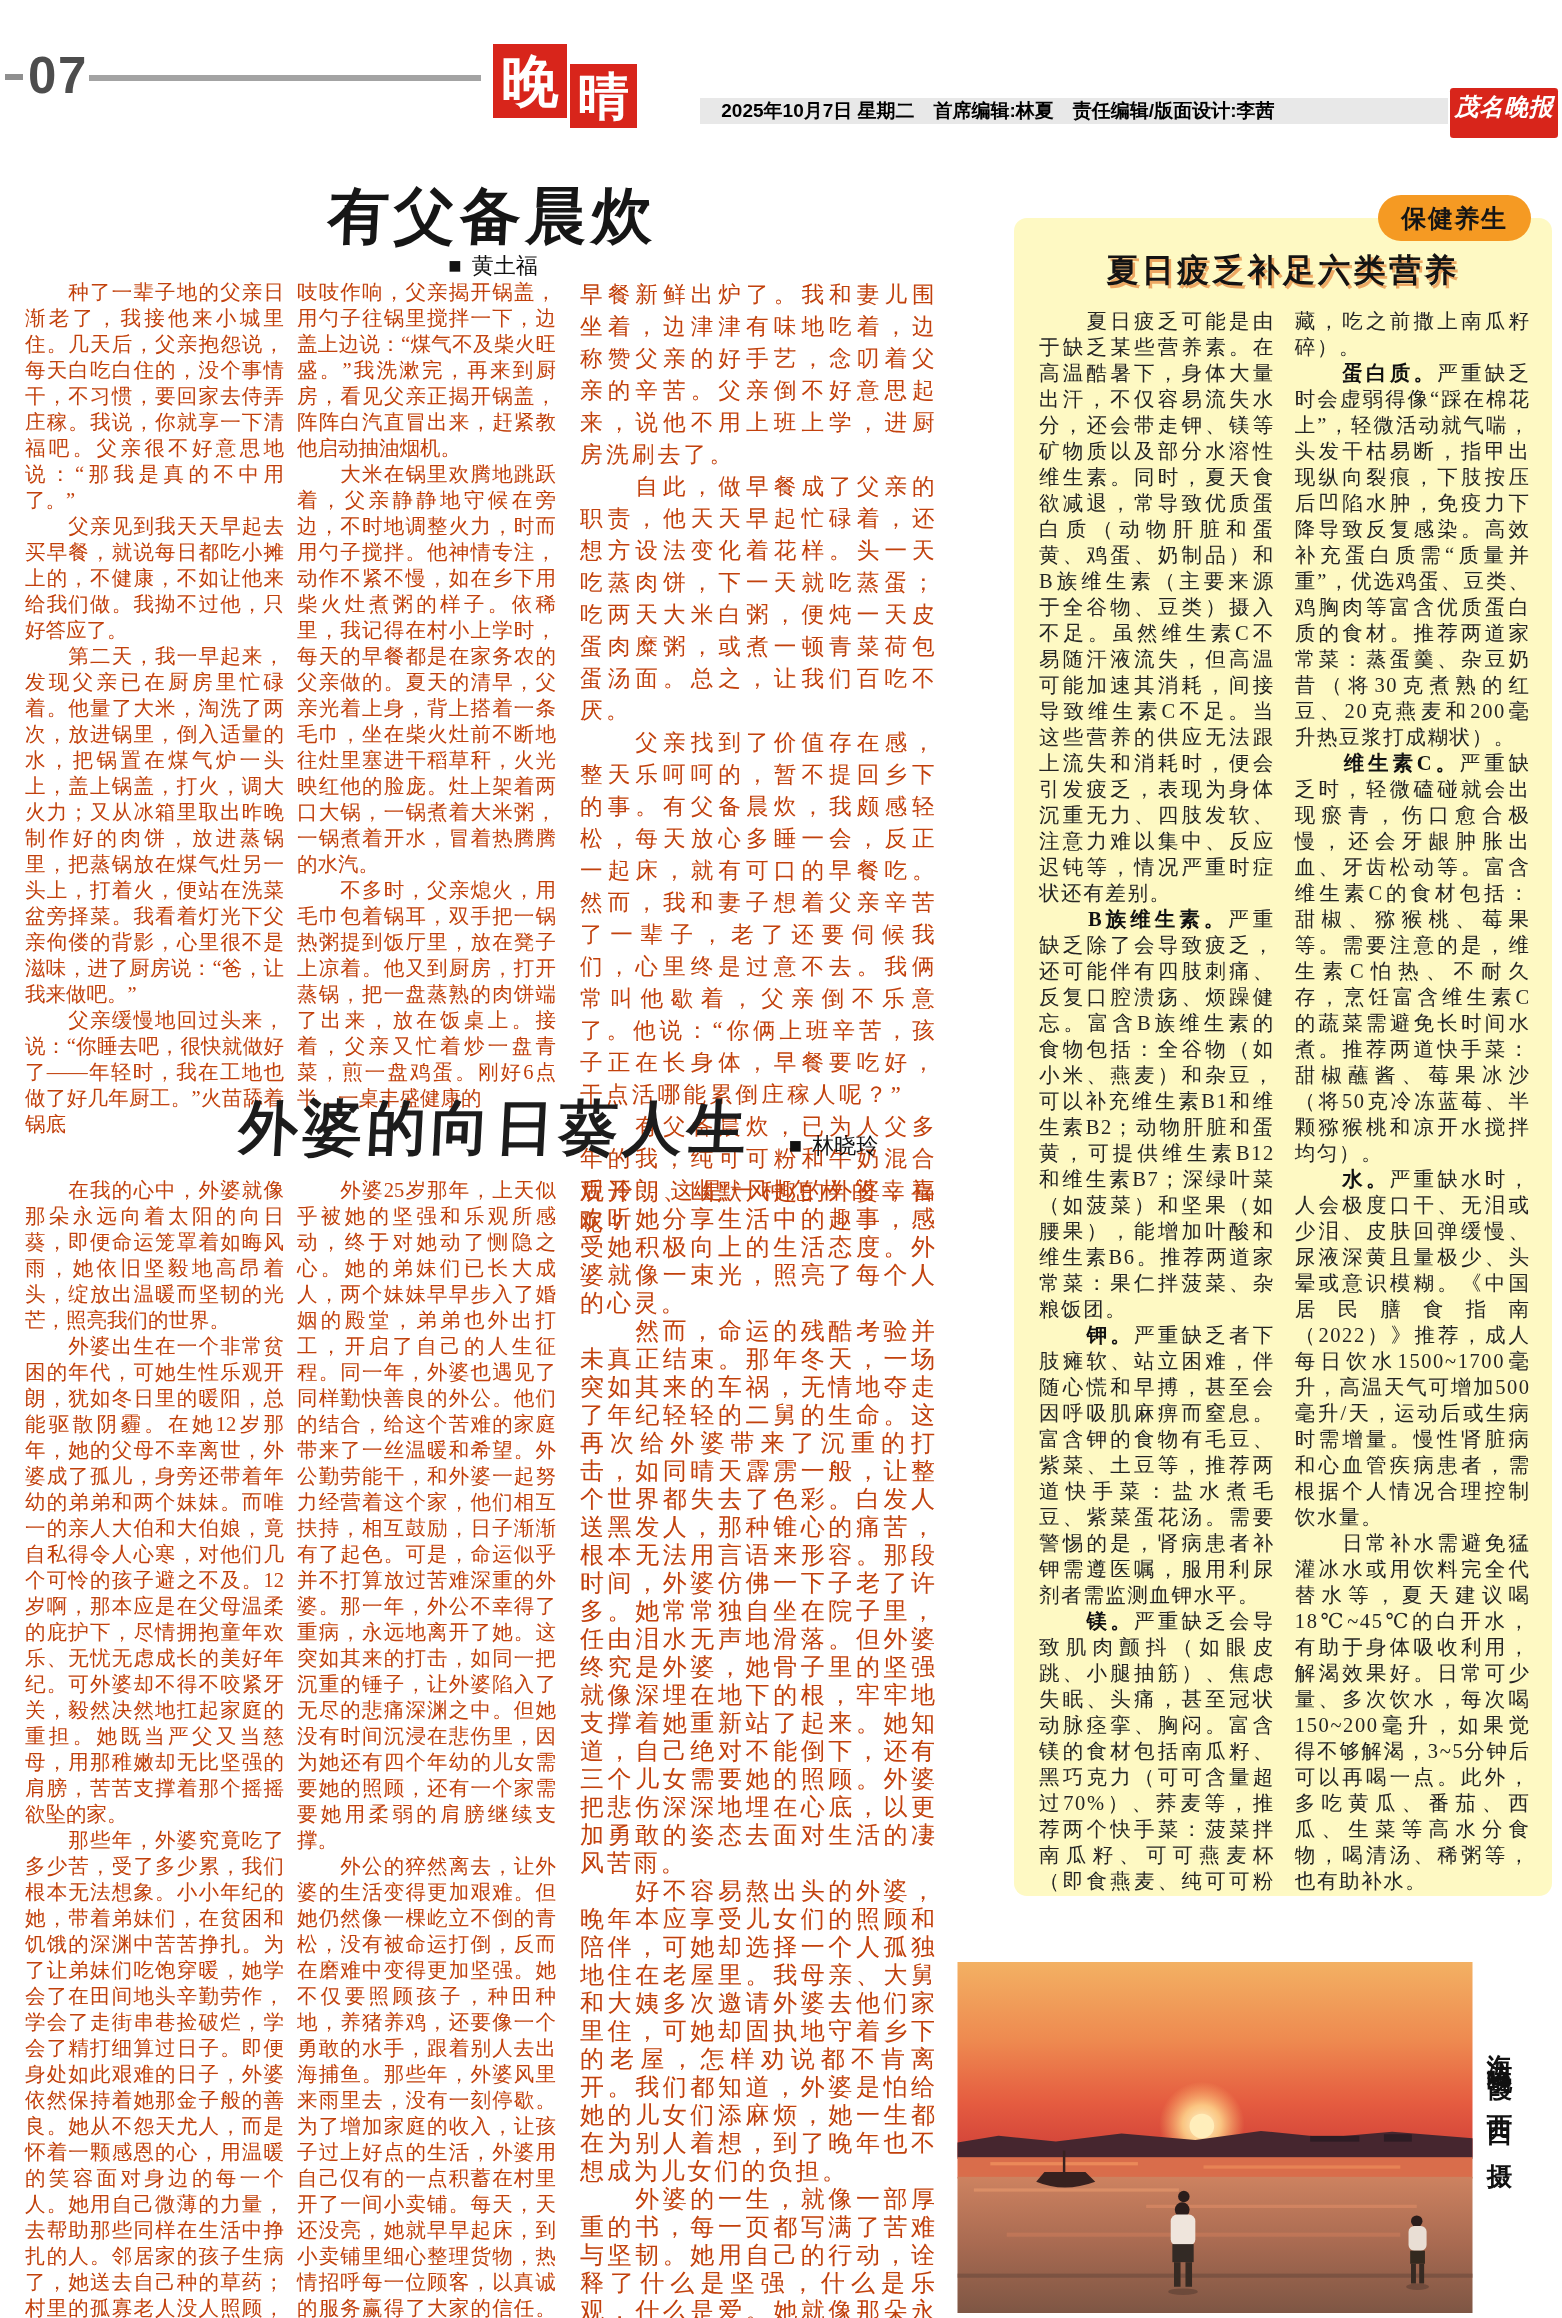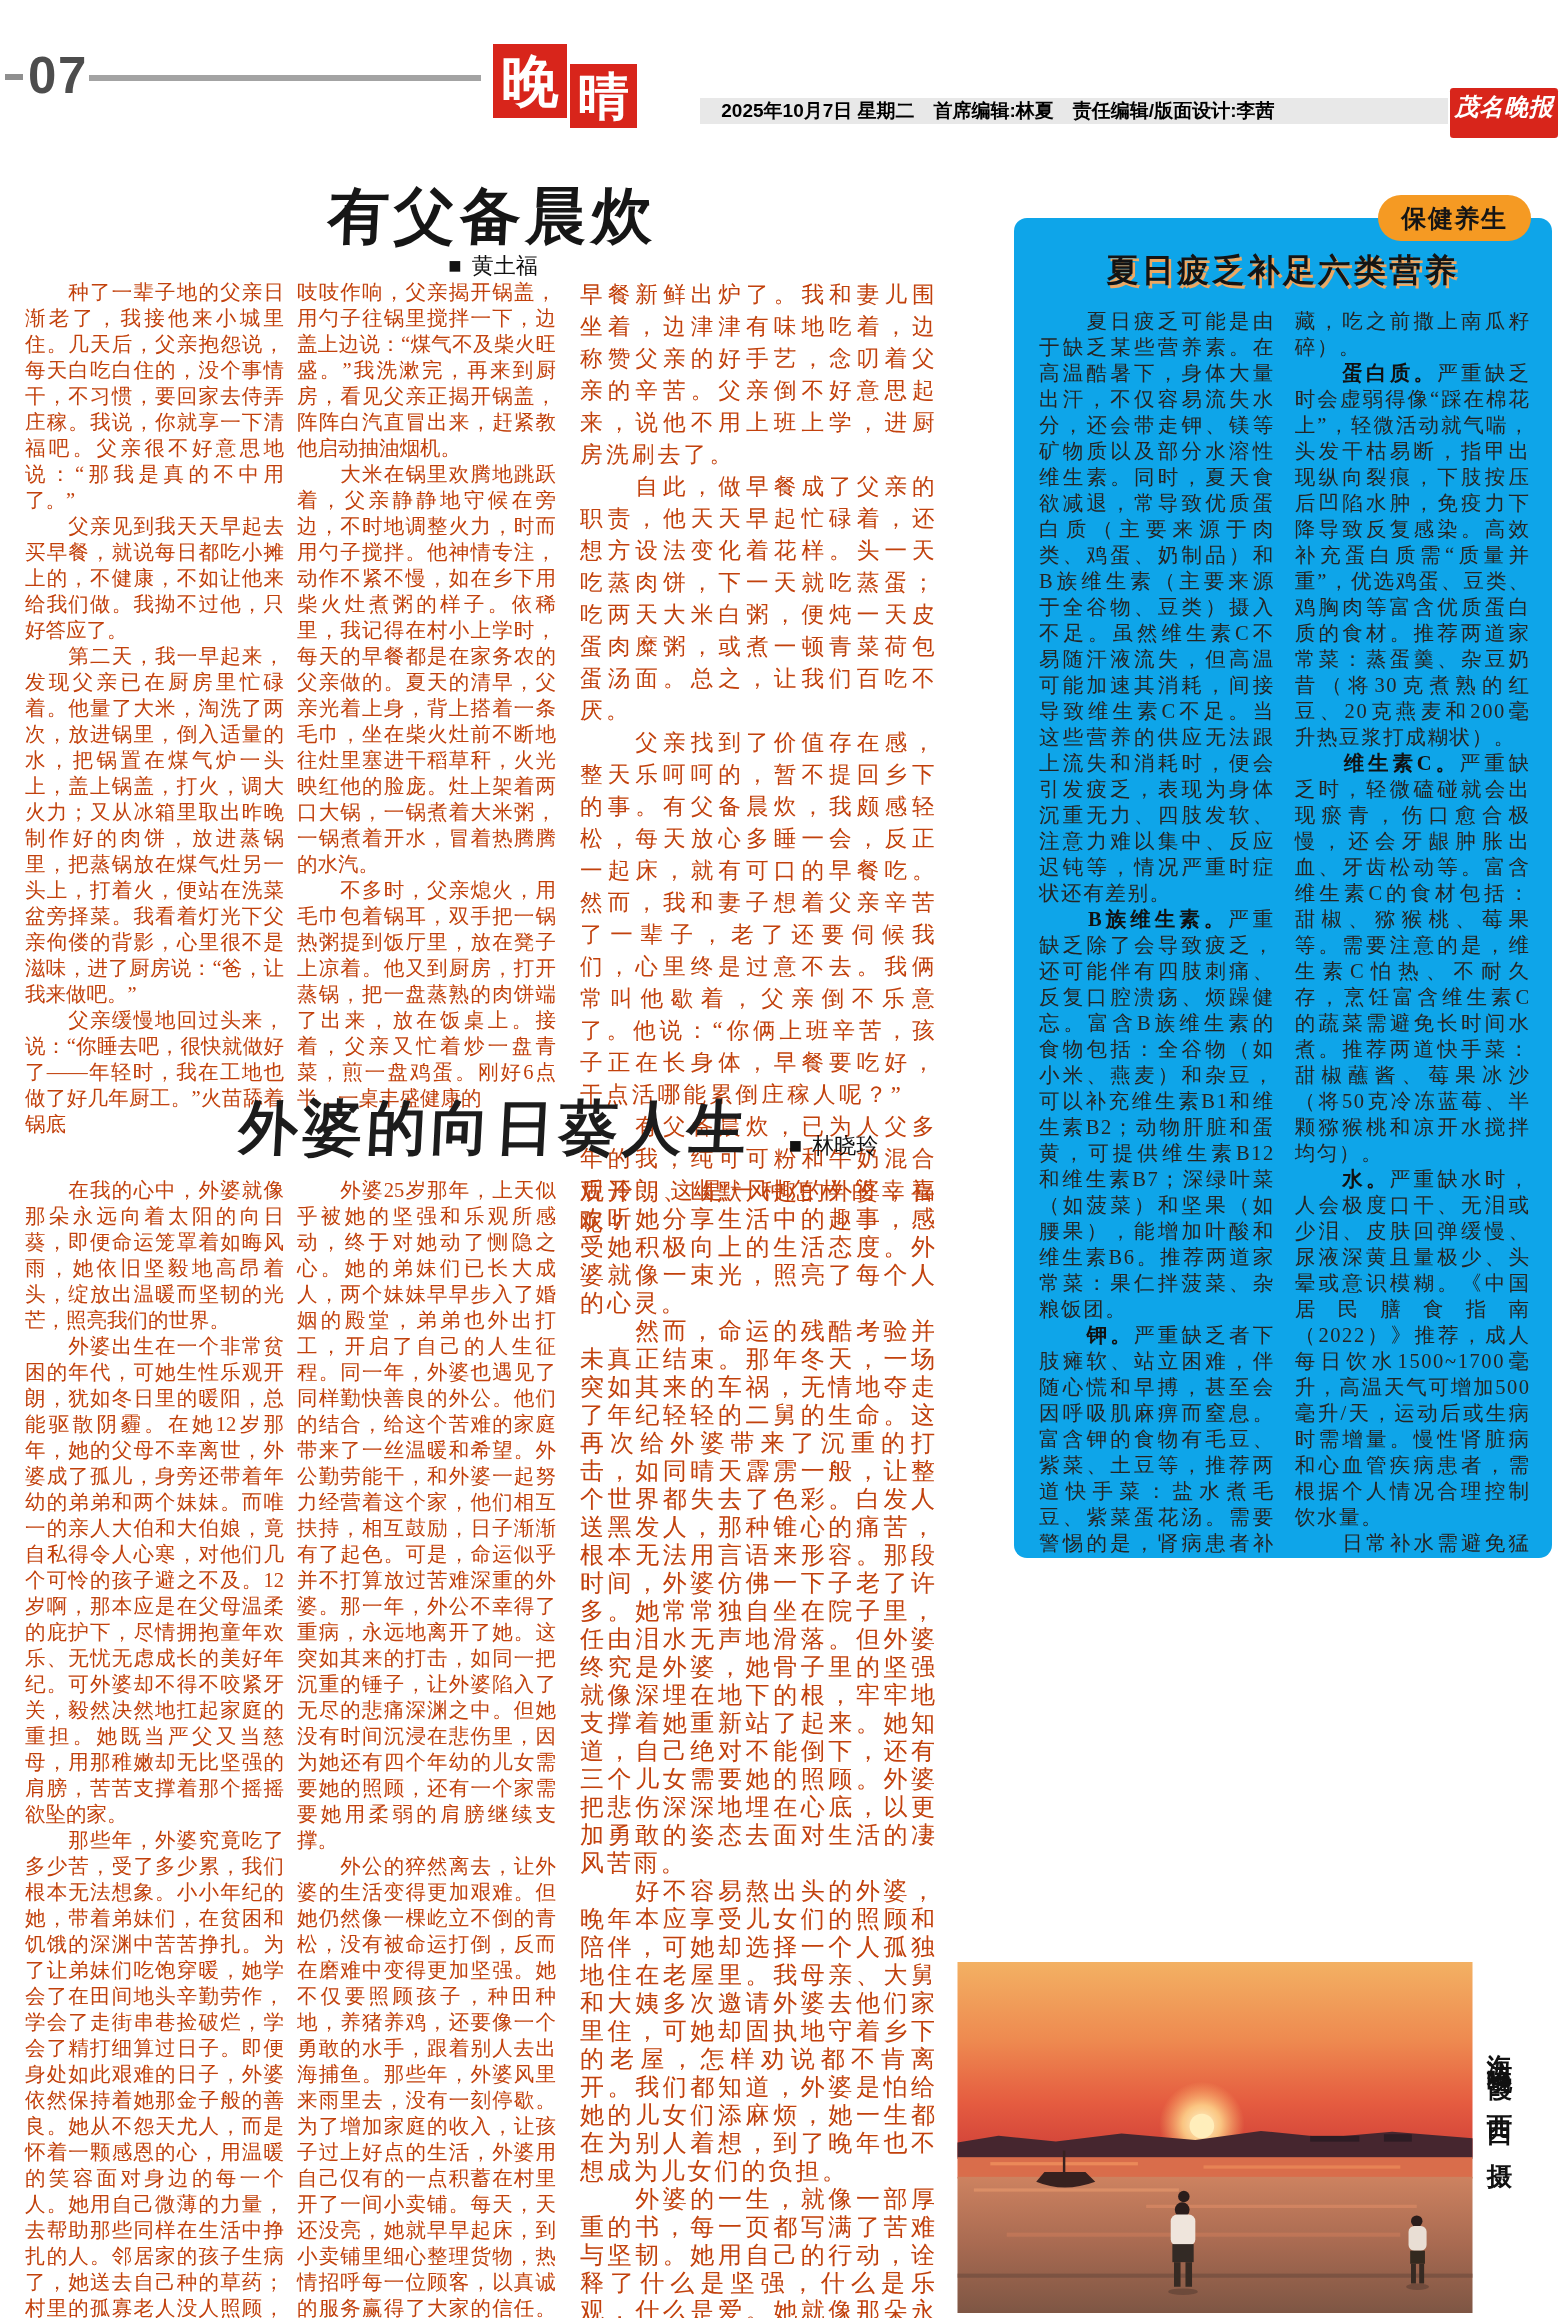--- a/index.html
+++ b/index.html
@@ -28,21 +28,21 @@
                align-items:flex-end;gap:38px;}
   .a2-title{font-size:59px;font-weight:700;letter-spacing:5px;transform:skewX(-3deg);white-space:nowrap;}
   .a2-author{font-size:22px;color:#111;padding-bottom:8.2px;white-space:nowrap;}
   .au-marker{display:inline-block;margin-right:10px;}
   .col{position:absolute;text-align:justify;font-size:20.5px;line-height:26px;color:#c2410c;}
   .col p{margin:0;}
   .w1{width:259px;} 
   .c3a{width:358px;font-size:22.6px;line-height:32px;letter-spacing:3.3px;}
   .c3b{width:358px;font-size:24px;line-height:28px;letter-spacing:2.9px;}
   
-  .hbox{position:absolute;left:1014px;top:187px;width:538px;height:1340px;background:#0ea5e9;
+  .hbox{position:absolute;left:1014px;top:187px;width:538px;height:1678px;background:#fef9c3;
         border-radius:13px;box-sizing:border-box;overflow:hidden;}
   .htag{position:absolute;left:1378px;top:164px;width:153px;height:46px;background:#f59a23;border-radius:23px;
         font-family:"Liberation Sans","DejaVu Sans",sans-serif;font-size:25px;font-weight:700;color:#151515;
         text-align:center;line-height:46px;letter-spacing:1.6px;z-index:3;}
   .htitle{margin-top:31px;text-align:center;font-family:"Liberation Sans","DejaVu Sans",sans-serif;
           font-size:32px;font-weight:700;color:#141414;letter-spacing:3.3px;text-shadow:2.5px 2.5px 0 #eda863;}
   .hcols{display:flex;gap:20px;padding:15px 21.3px 0 25px;}
   .hcol{flex:1;text-align:justify;font-size:20.5px;line-height:26px;letter-spacing:1.6px;color:#242424;}
   .hcol p{margin:0;}
   .hcol b{font-weight:700;color:#111;}
@@ -106,21 +106,21 @@
       <p>　　然而，命运的残酷考验并未真正结束。那年冬天，一场突如其来的车祸，无情地夺走了年纪轻轻的二舅的生命。这再次给外婆带来了沉重的打击，如同晴天霹雳一般，让整个世界都失去了色彩。白发人送黑发人，那种锥心的痛苦，根本无法用言语来形容。那段时间，外婆仿佛一下子老了许多。她常常独自坐在院子里，任由泪水无声地滑落。但外婆终究是外婆，她骨子里的坚强就像深埋在地下的根，牢牢地支撑着她重新站了起来。她知道，自己绝对不能倒下，还有三个儿女需要她的照顾。外婆把悲伤深深地埋在心底，以更加勇敢的姿态去面对生活的凄风苦雨。</p>
       <p>　　好不容易熬出头的外婆，晚年本应享受儿女们的照顾和陪伴，可她却选择一个人孤独地住在老屋里。我母亲、大舅和大姨多次邀请外婆去他们家里住，可她却固执地守着乡下的老屋，怎样劝说都不肯离开。我们都知道，外婆是怕给她的儿女们添麻烦，她一生都在为别人着想，到了晚年也不想成为儿女们的负担。</p>
       <p>　　外婆的一生，就像一部厚重的书，每一页都写满了苦难与坚韧。她用自己的行动，诠释了什么是坚强，什么是乐观，什么是爱。她就像那朵永远向着太阳的向日葵，在黑暗中寻找光明，在苦难中坚守希望。</p>
     </div>
 
   <div class="htag">保健养生</div>
   <div class="hbox">
     <div class="htitle">夏日疲乏补足六类营养</div>
     <div class="hcols">
       <div class="hcol">
-          <p>　　夏日疲乏可能是由于缺乏某些营养素。在高温酷暑下，身体大量出汗，不仅容易流失水分，还会带走钾、镁等矿物质以及部分水溶性维生素。同时，夏天食欲减退，常导致优质蛋白质（主要来源于肉类、鸡蛋、奶制品）和B族维生素（主要来源于全谷物、豆类）摄入不足。虽然维生素C不易随汗液流失，但高温可能加速其消耗，间接导致维生素C不足。当这些营养的供应无法跟上流失和消耗时，便会引发疲乏，表现为身体沉重无力、四肢发软、注意力难以集中、反应迟钝等，情况严重时症状还有差别。</p>
+          <p>　　夏日疲乏可能是由于缺乏某些营养素。在高温酷暑下，身体大量出汗，不仅容易流失水分，还会带走钾、镁等矿物质以及部分水溶性维生素。同时，夏天食欲减退，常导致优质蛋白质（动物肝脏和蛋黄、鸡蛋、奶制品）和B族维生素（主要来源于全谷物、豆类）摄入不足。虽然维生素C不易随汗液流失，但高温可能加速其消耗，间接导致维生素C不足。当这些营养的供应无法跟上流失和消耗时，便会引发疲乏，表现为身体沉重无力、四肢发软、注意力难以集中、反应迟钝等，情况严重时症状还有差别。</p>
           <p>　　<b>B族维生素。</b>严重缺乏除了会导致疲乏，还可能伴有四肢刺痛、反复口腔溃疡、烦躁健忘。富含B族维生素的食物包括：全谷物（如小米、燕麦）和杂豆，可以补充维生素B1和维生素B2；动物肝脏和蛋黄，可提供维生素B12和维生素B7；深绿叶菜（如菠菜）和坚果（如腰果），能增加叶酸和维生素B6。推荐两道家常菜：果仁拌菠菜、杂粮饭团。</p>
           <p>　　<b>钾。</b>严重缺乏者下肢瘫软、站立困难，伴随心慌和早搏，甚至会因呼吸肌麻痹而窒息。富含钾的食物有毛豆、紫菜、土豆等，推荐两道快手菜：盐水煮毛豆、紫菜蛋花汤。需要警惕的是，肾病患者补钾需遵医嘱，服用利尿剂者需监测血钾水平。</p>
           <p>　　<b>镁。</b>严重缺乏会导致肌肉颤抖（如眼皮跳、小腿抽筋）、焦虑失眠、头痛，甚至冠状动脉痉挛、胸闷。富含镁的食材包括南瓜籽、黑巧克力（可可含量超过70%）、荞麦等，推荐两个快手菜：菠菜拌南瓜籽、可可燕麦杯（即食燕麦、纯可可粉和牛奶混合后冷</p>
         </div>
       <div class="hcol">
           <p>藏，吃之前撒上南瓜籽碎）。</p>
           <p>　　<b>蛋白质。</b>严重缺乏时会虚弱得像“踩在棉花上”，轻微活动就气喘，头发干枯易断，指甲出现纵向裂痕，下肢按压后凹陷水肿，免疫力下降导致反复感染。高效补充蛋白质需“质量并重”，优选鸡蛋、豆类、鸡胸肉等富含优质蛋白质的食材。推荐两道家常菜：蒸蛋羹、杂豆奶昔（将30克煮熟的红豆、20克燕麦和200毫升热豆浆打成糊状）。</p>
           <p>　　<b>维生素C。</b>严重缺乏时，轻微磕碰就会出现瘀青，伤口愈合极慢，还会牙龈肿胀出血、牙齿松动等。富含维生素C的食材包括：甜椒、猕猴桃、莓果等。需要注意的是，维生素C怕热、不耐久存，烹饪富含维生素C的蔬菜需避免长时间水煮。推荐两道快手菜：甜椒蘸酱、莓果冰沙（将50克冷冻蓝莓、半颗猕猴桃和凉开水搅拌均匀）。</p>
           <p>　　<b>水。</b>严重缺水时，人会极度口干、无泪或少泪、皮肤回弹缓慢、尿液深黄且量极少、头晕或意识模糊。《中国居民膳食指南（2022）》推荐，成人每日饮水1500~1700毫升，高温天气可增加500毫升/天，运动后或生病时需增量。慢性肾脏病和心血管疾病患者，需根据个人情况合理控制饮水量。</p>
           <p>　　日常补水需避免猛灌冰水或用饮料完全代替水等，夏天建议喝18℃~45℃的白开水，有助于身体吸收利用，解渴效果好。日常可少量、多次饮水，每次喝150~200毫升，如果觉得不够解渴，3~5分钟后可以再喝一点。此外，多吃黄瓜、番茄、西瓜、生菜等高水分食物，喝清汤、稀粥等，也有助补水。</p>

